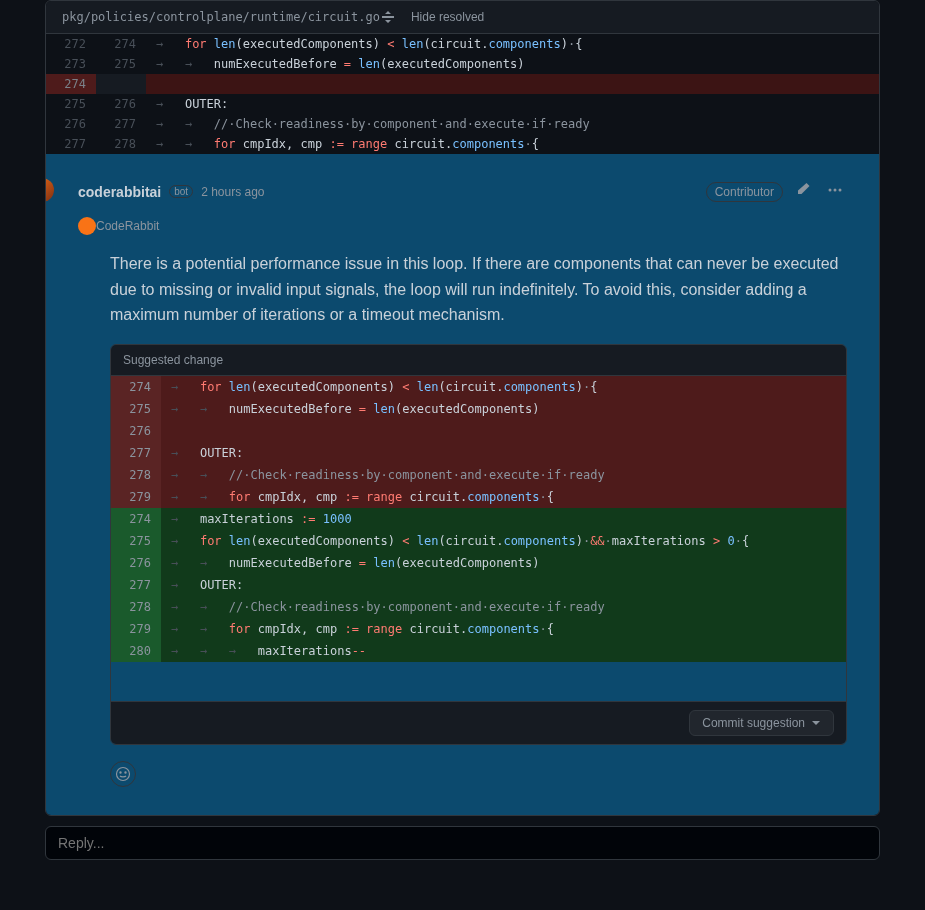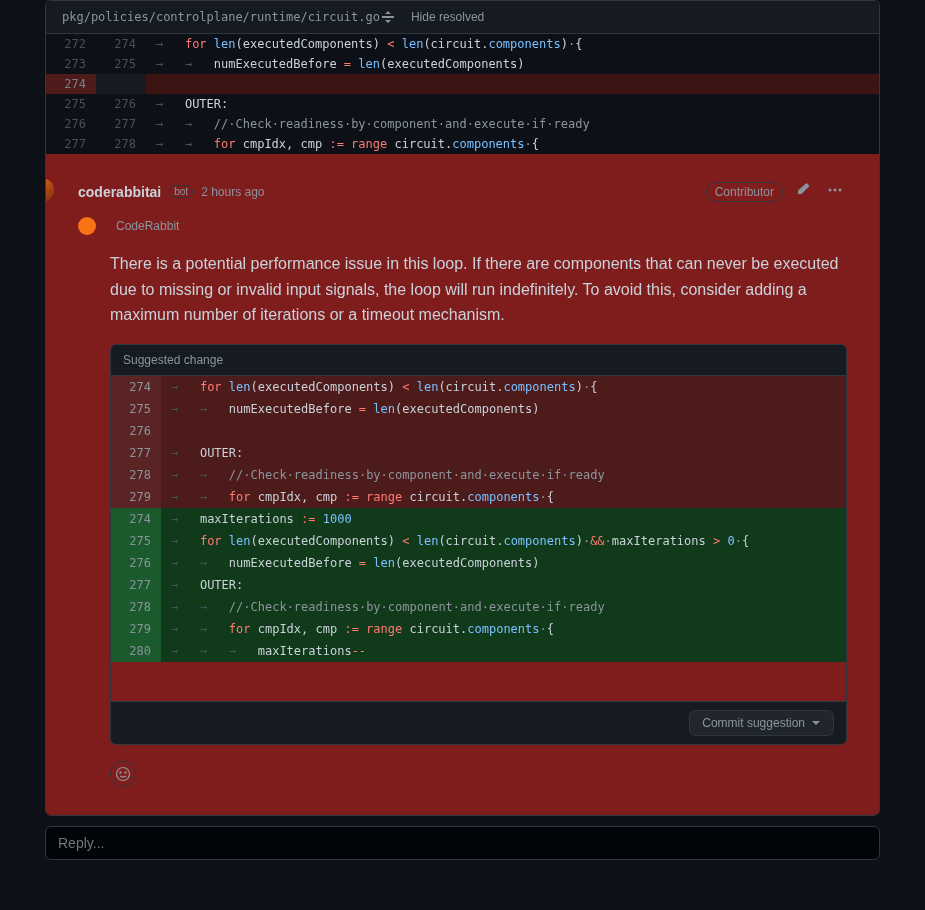--- a/index.html
+++ b/index.html
@@ -15,29 +15,29 @@
 .deleted-row .ln-new { background: #161b22; }
 .deleted-row .code-cell { background: #3c1414; }
 .arrow { color: #484f58; }
 .kw { color: #ff7b72; }
 .op { color: #ff7b72; }
 .fn { color: #79c0ff; }
 .num { color: #79c0ff; }
 .comment { color: #8b949e; }
 .dot { color: #8b949e; }
 .field { color: #79c0ff; }
-.comment-body { padding: 16px; background: #7f1d1d; }
+.comment-body { padding: 16px; background: #0c4a6e; }
 .comment-header { display: flex; align-items: center; gap: 8px; margin-bottom: 12px; position: relative; padding: 0 16px; padding-top: 8px;}
 .avatar { width: 24px; height: 24px; border-radius: 50%; background: linear-gradient(135deg, #f97316, #7c2d12); position: absolute; left: -32px; top: 8px;}
 .username { font-weight: 600; color: #c9d1d9; }
 .bot-badge { border: 1px solid #30363d; padding: 0 4px; border-radius: 10px; font-size: 10px; color: #8b949e; }
 .timestamp { color: #8b949e; font-size: 12px; }
 .contributor-badge { margin-left: auto; border: 1px solid #30363d; padding: 2px 8px; border-radius: 12px; font-size: 12px; color: #8b949e; }
 .edit-icon, .more-icon { color: #8b949e; cursor: pointer; padding: 4px; }
-.coderabbit-logo { display: flex; align-items: center; gap: 20px; padding: 0 16px; margin-bottom: 16px; color: #8b949e; font-size: 12px;}
+.coderabbit-logo { display: flex; align-items: center; gap: 0; padding: 0 16px; margin-bottom: 16px; color: #8b949e; font-size: 12px;}
 .rabbit-icon { width: 18px; height: 18px; border-radius: 50%; background: #f97316; display: inline-block;}
 .comment-text { padding: 0 16px 16px 48px; line-height: 1.6; color: #c9d1d9; font-size: 16px;}
 .suggestion-box { margin: 0 16px 16px 48px; border: 1px solid #30363d; border-radius: 6px; overflow: hidden; }
 .suggestion-header { padding: 8px 12px; background: #161b22; border-bottom: 1px solid #30363d; color: #8b949e; font-size: 12px; }
 .suggestion-table { width: 100%; border-collapse: collapse; font-family: ui-monospace, SFMono-Regular, "SF Mono", Menlo, Consolas, monospace; font-size: 12px; line-height: 22px; }
 .suggestion-table .ln { width: 50px; text-align: right; padding: 0 10px; color: #8b949e; user-select: none; }
 .del-row { background: #4e1b1b; }
 .del-row .ln { background: #5a2424; }
 .add-row { background: #113a1b; }
 .add-row .ln { background: #1a5a2c; }

